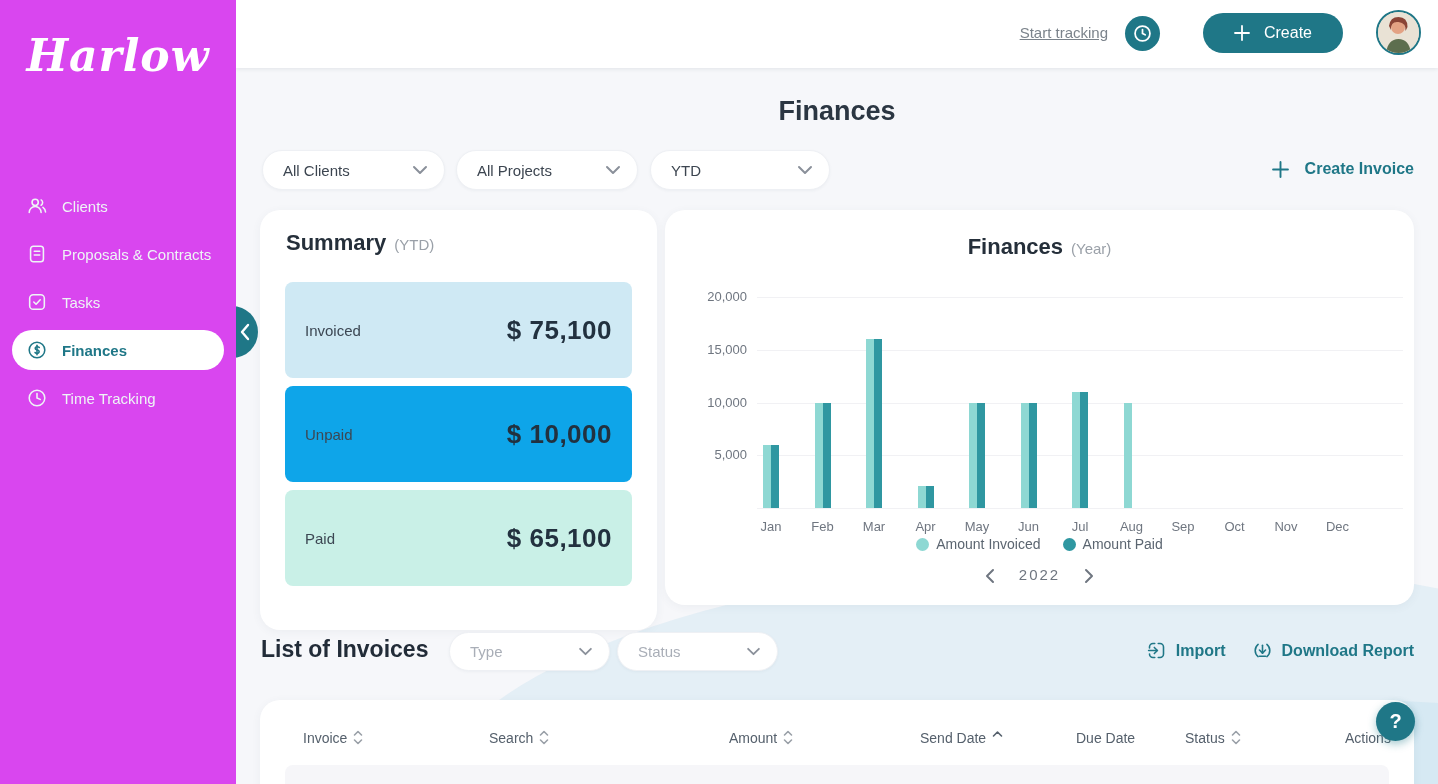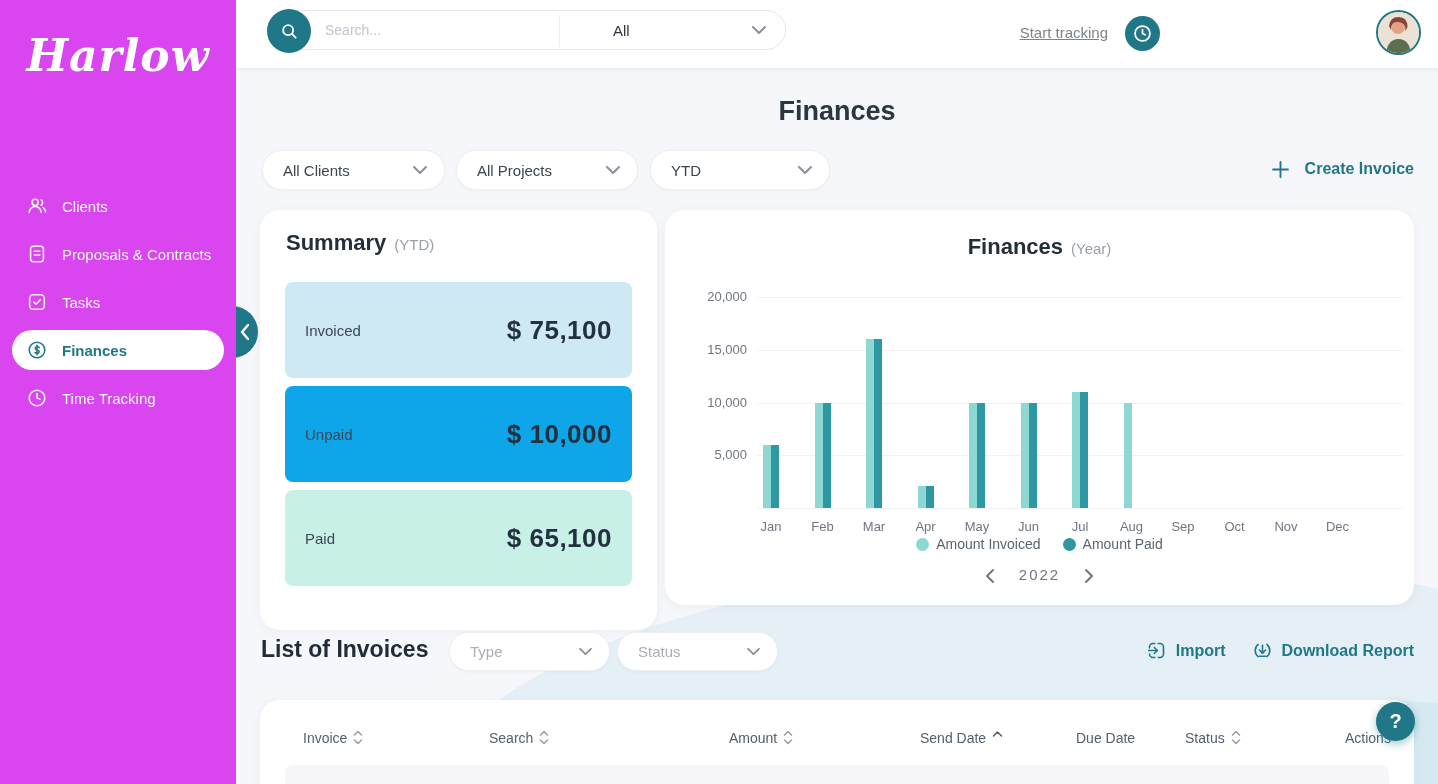--- a/index.html
+++ b/index.html
@@ -145,46 +145,37 @@
           <circle cx="12" cy="12" r="8.5"></circle>
           <polyline points="12,7 12,12 15.5,13.5"></polyline>
         </svg>
       <span>Time Tracking</span>
     </div>
 
   </div>
 </nav>
 
 <header class="topbar">
-  <div class="searchbar">
-    <button class="search-btn">
-      <svg width="20" height="20" viewBox="0 0 24 24" fill="none" stroke="#ffffff" stroke-width="2.2" stroke-linecap="round">
-          <circle cx="11" cy="11" r="6"></circle>
-          <line x1="15.5" y1="15.5" x2="20" y2="20"></line>
-        </svg>
-    </button>
-    <input class="search-input" placeholder="Search..." style="">
-    <div class="search-divider"></div>
-    <div class="search-scope">
-      <span>All</span>
-      <svg width="16" height="10" viewBox="0 0 16 10">
-          <polyline points="2,2 8,8 14,2" fill="none" stroke="#8a909a" stroke-width="2" stroke-linecap="round" stroke-linejoin="round"></polyline>
-        </svg>
-    </div>
-  </div>
 
   <a class="start-tracking">Start tracking</a>
 
   <button class="clock-btn">
     <svg width="21" height="21" viewBox="0 0 24 24" fill="none" stroke="#ffffff" stroke-width="2" stroke-linecap="round">
         <circle cx="12" cy="12" r="8.5"></circle>
         <polyline points="12,7.5 12,12 15,13.5"></polyline>
       </svg>
   </button>
 
+  <button class="create-btn">
+    <svg width="16" height="16" viewBox="0 0 16 16">
+        <line x1="8" y1="1" x2="8" y2="15" stroke="#fff" stroke-width="1.8" stroke-linecap="round"></line>
+        <line x1="1" y1="8" x2="15" y2="8" stroke="#fff" stroke-width="1.8" stroke-linecap="round"></line>
+      </svg>
+    <span>Create</span>
+  </button>
 
   <div class="avatar">
     <svg width="41" height="41" viewBox="0 0 41 41">
         <rect width="41" height="41" fill="#e9e2d5"></rect>
         <circle cx="20" cy="15" r="7" fill="#e3a284"></circle>
         <path d="M11 14 q1 -9 9.5 -9 q9 0 9 10 l-2 4 q1 -8 -7 -9 q-8 -1 -7.5 8 Z" fill="#8a4436"></path>
         <path d="M8 41 q2 -14 12.5 -14 q10.5 0 12.5 14 Z" fill="#5d6e4e"></path>
       </svg>
   </div>
 </header>

